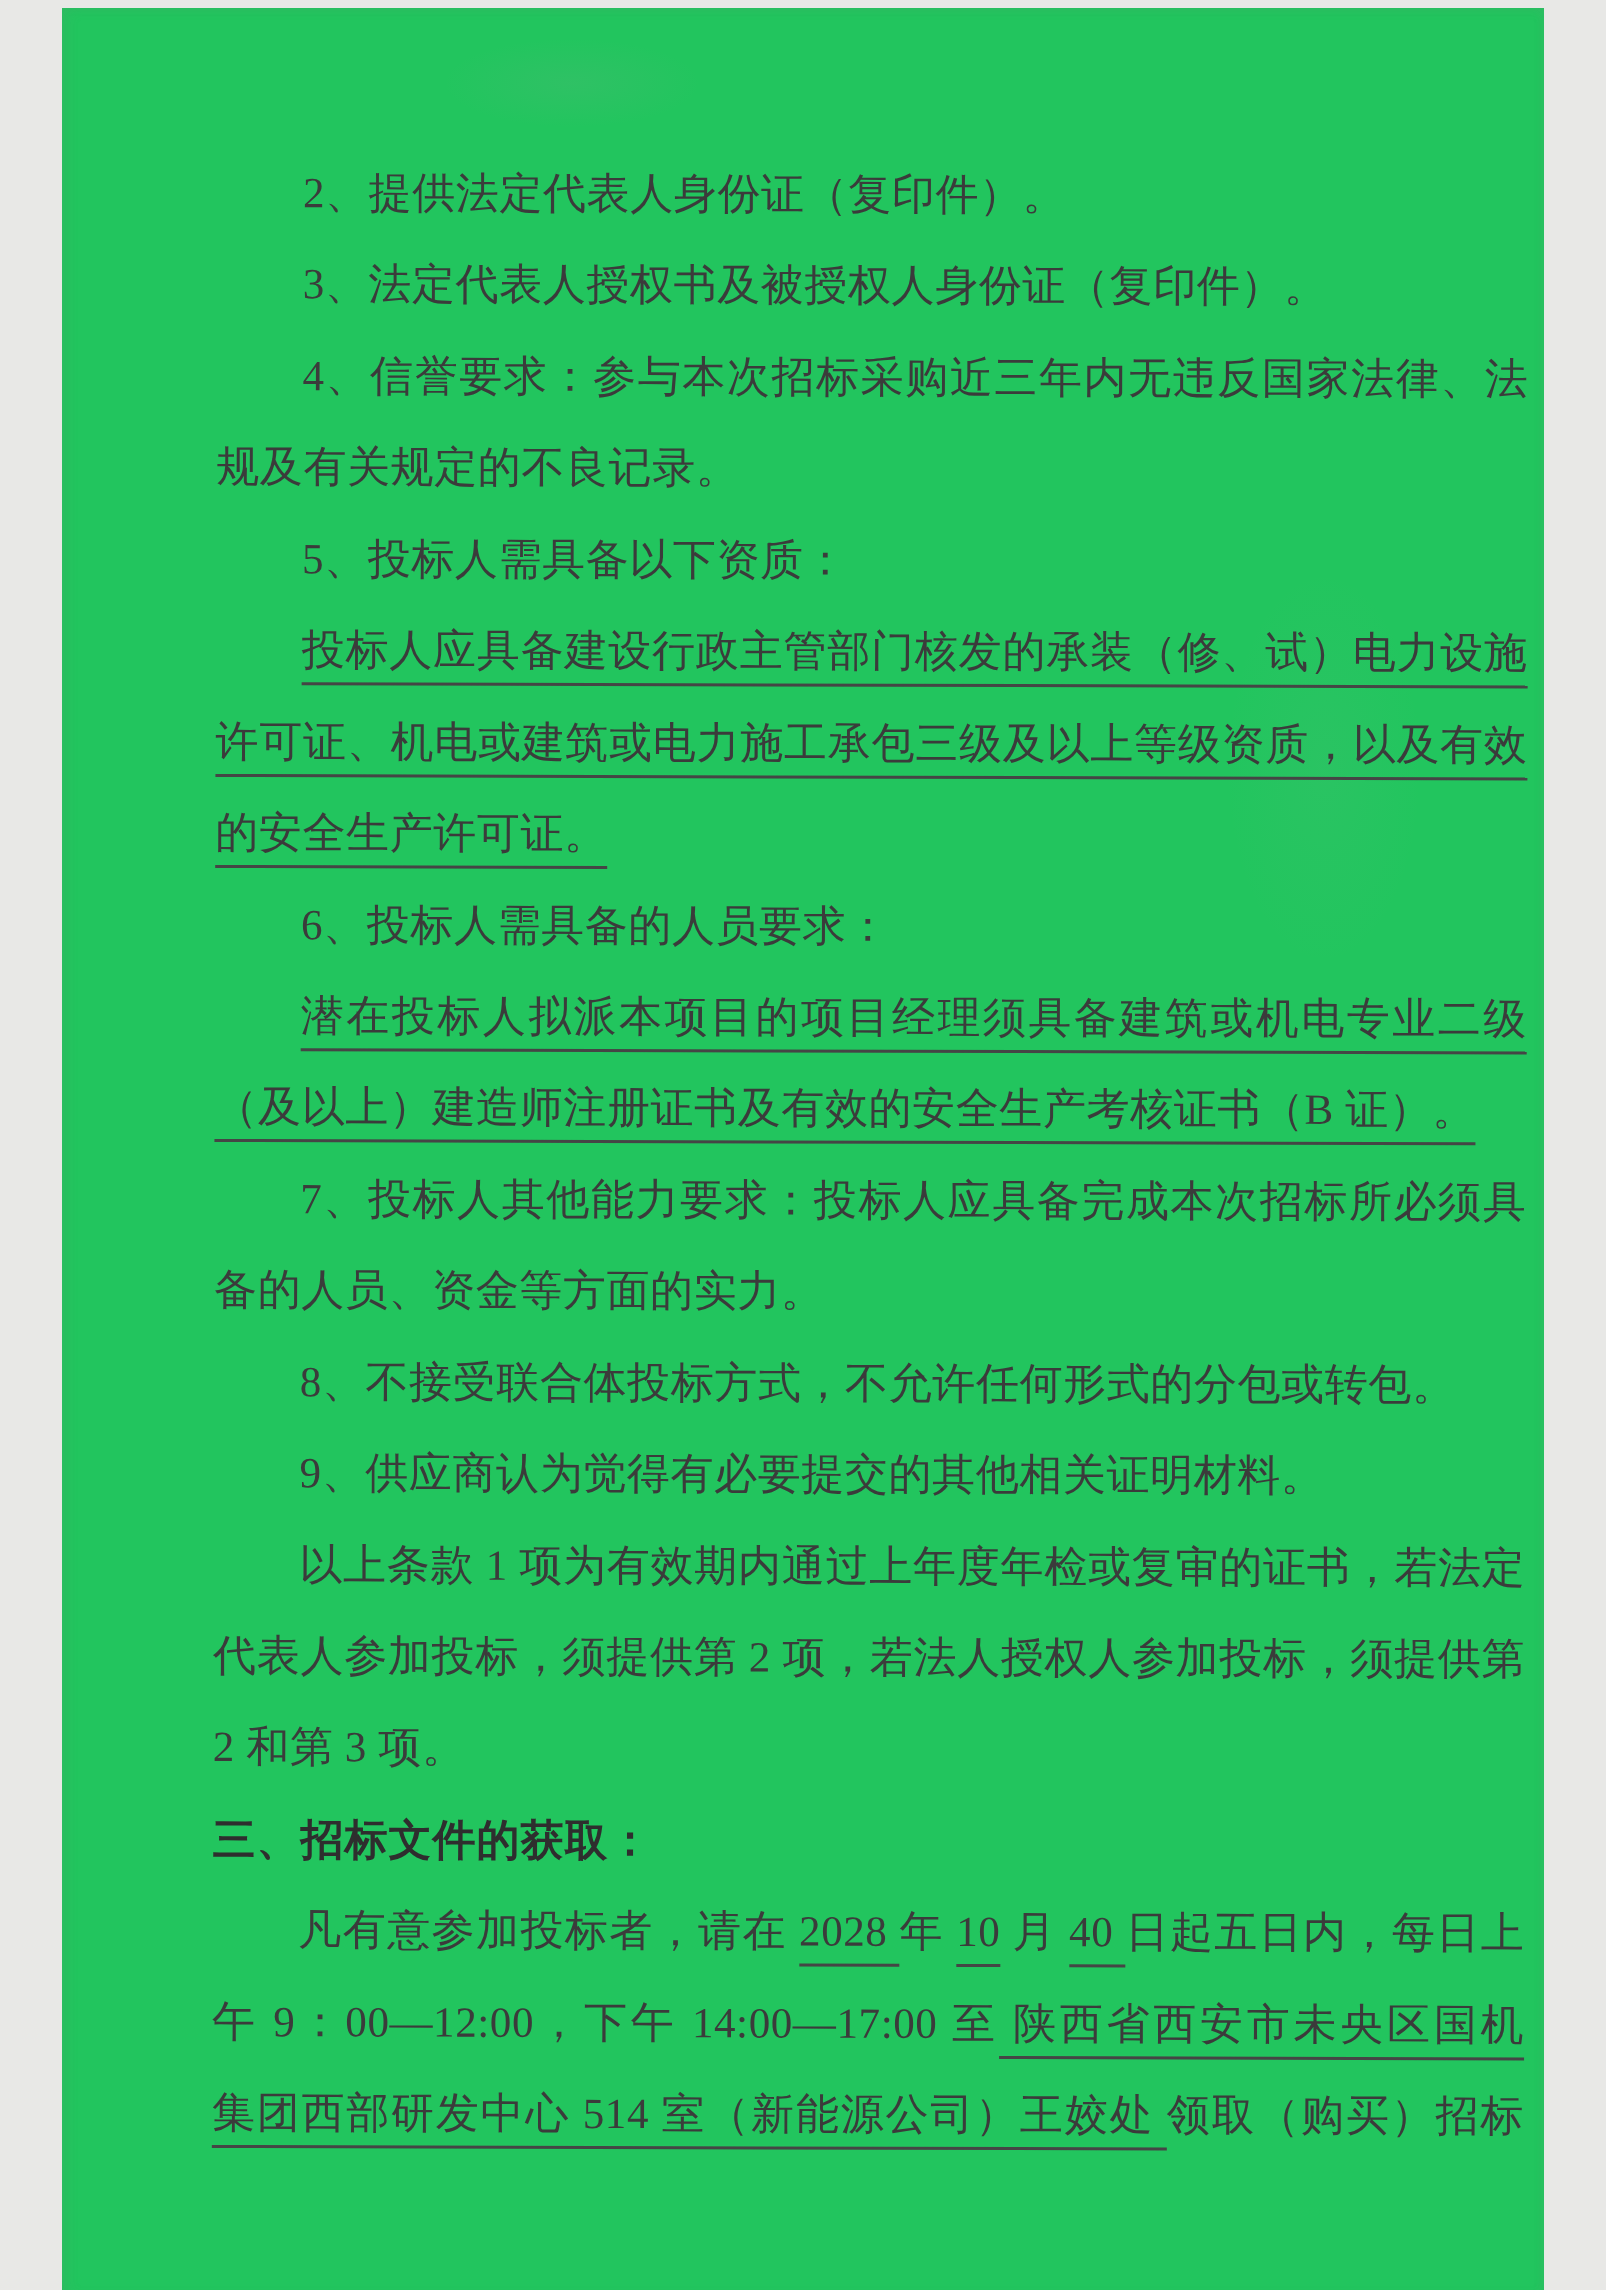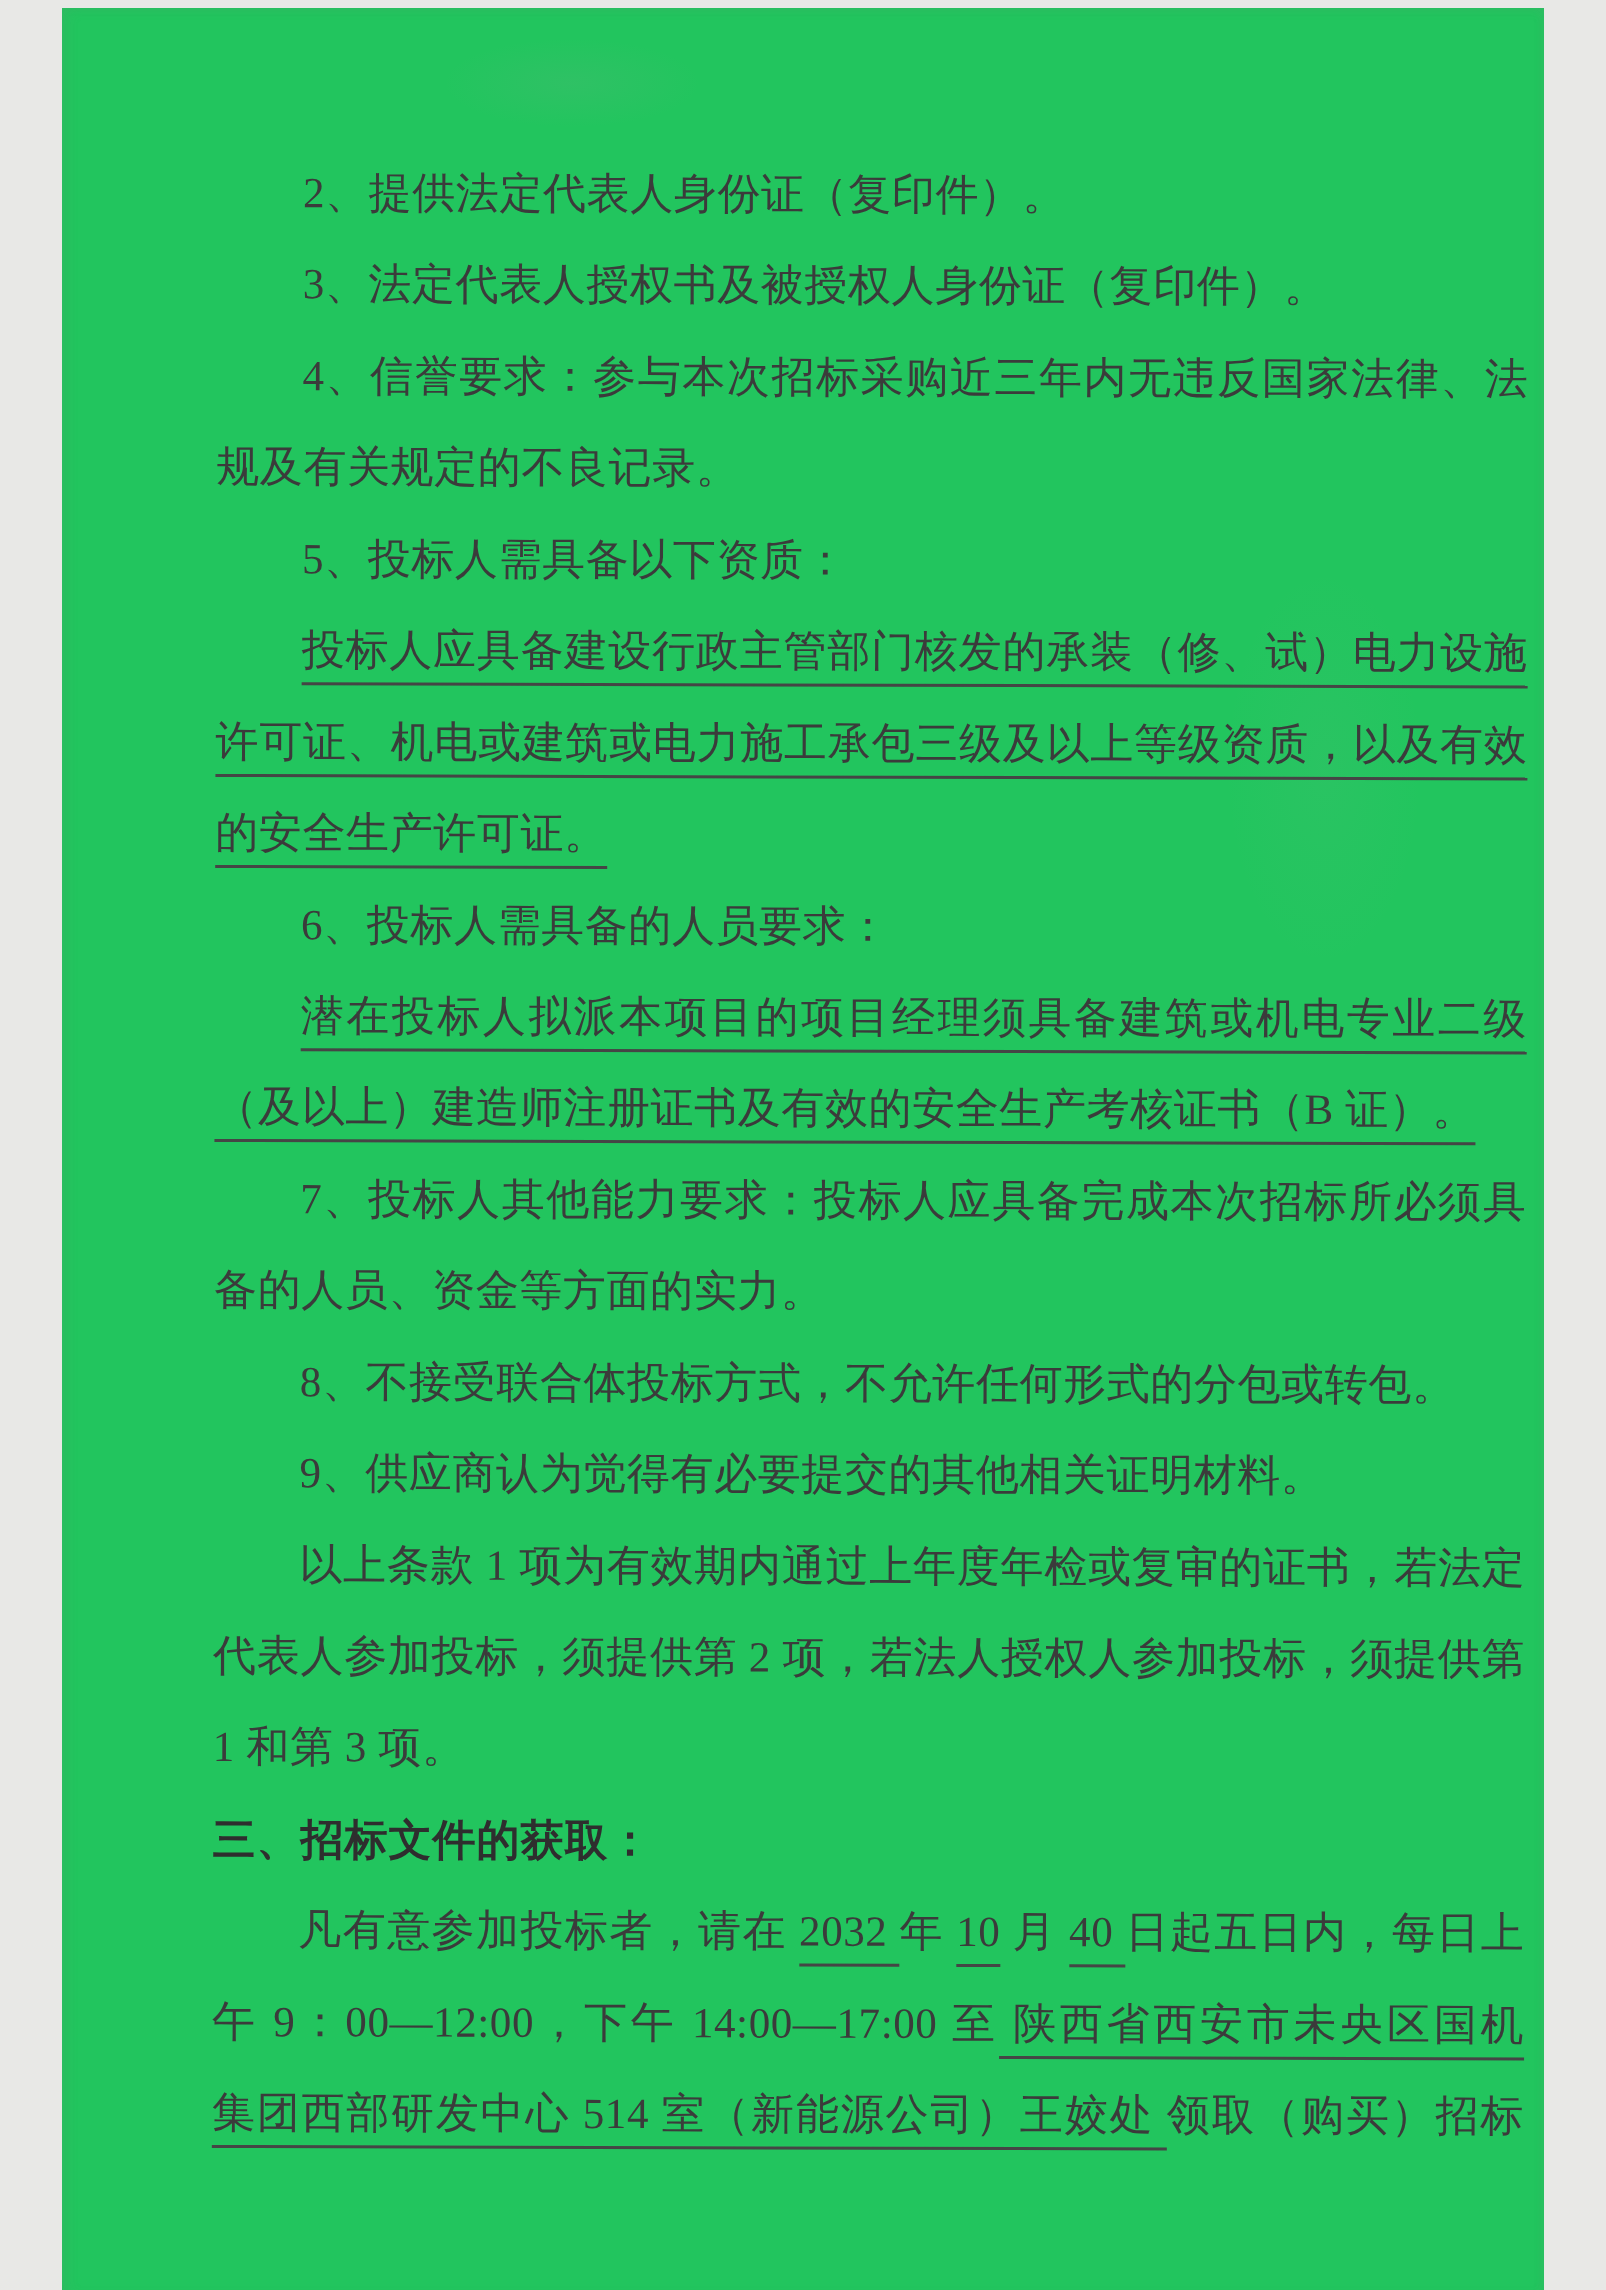--- a/index.html
+++ b/index.html
@@ -81,19 +81,19 @@
       <p class="line"><span class="run u">的安全生产许可证。</span></p>
       <p class="line indent"><span class="run">6、投标人需具备的人员要求：</span></p>
       <p class="line indent fill"><span class="run u">潜在投标人拟派本项目的项目经理须具备建筑或机电专业二级</span></p>
       <p class="line"><span class="run u">（及以上）建造师注册证书及有效的安全生产考核证书（B 证）。</span></p>
       <p class="line indent fill"><span class="run">7、投标人其他能力要求：投标人应具备完成本次招标所必须具</span></p>
       <p class="line"><span class="run">备的人员、资金等方面的实力。</span></p>
       <p class="line indent"><span class="run">8、不接受联合体投标方式，不允许任何形式的分包或转包。</span></p>
       <p class="line indent"><span class="run">9、供应商认为觉得有必要提交的其他相关证明材料。</span></p>
       <p class="line indent fill"><span class="run">以上条款 1 项为有效期内通过上年度年检或复审的证书，若法定</span></p>
       <p class="line fill"><span class="run">代表人参加投标，须提供第 2 项，若法人授权人参加投标，须提供第</span></p>
-      <p class="line"><span class="run">1 和第 3 项。</span></p>
+      <p class="line"><span class="run">2 和第 3 项。</span></p>
       <p class="line heading"><span class="run b">三、招标文件的获取：</span></p>
-      <p class="line indent fill"><span class="run">凡有意参加投标者，请在 </span><span class="run u">2032 </span><span class="run">年 </span><span class="run u">10</span><span class="run"> 月 </span><span class="run u"> 40 </span><span class="run">日起五日内，每日上</span></p>
+      <p class="line indent fill"><span class="run">凡有意参加投标者，请在 </span><span class="run u">2028 </span><span class="run">年 </span><span class="run u">10</span><span class="run"> 月 </span><span class="run u"> 40 </span><span class="run">日起五日内，每日上</span></p>
       <p class="line fill"><span class="run">午 9：00—12:00，下午 14:00—17:00 至</span><span class="run u"> 陕西省西安市未央区国机</span></p>
       <p class="line fill"><span class="run u">集团西部研发中心 514 室（新能源公司）王姣处 </span><span class="run">领取（购买）招标</span></p>
     </div>
 </div>
 
 </body></html>

